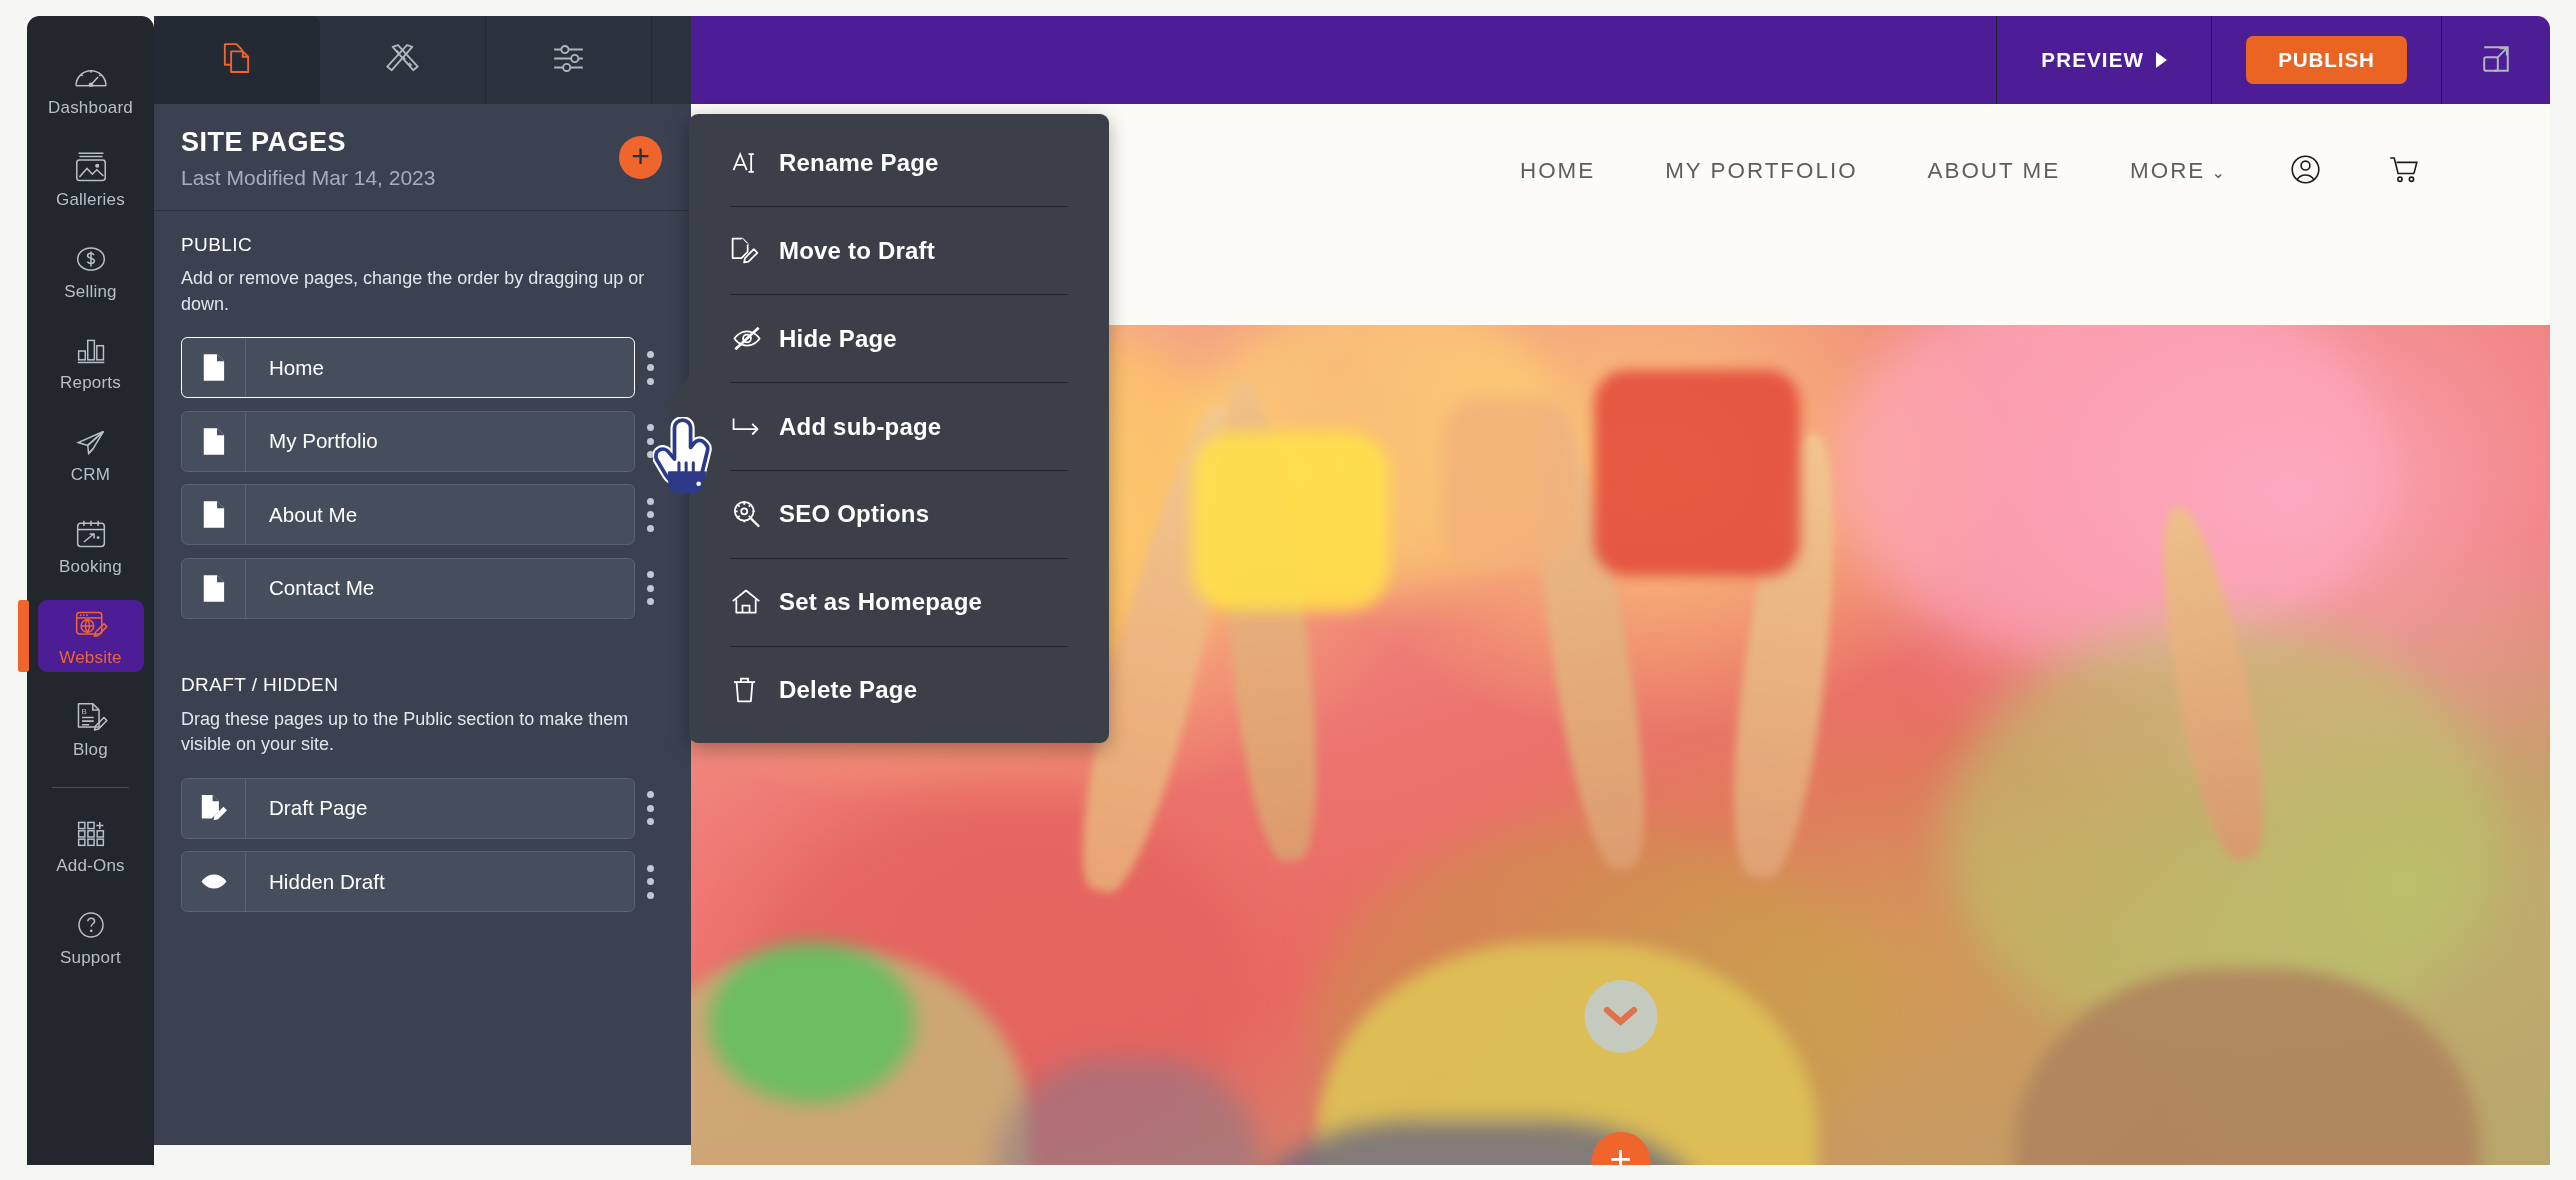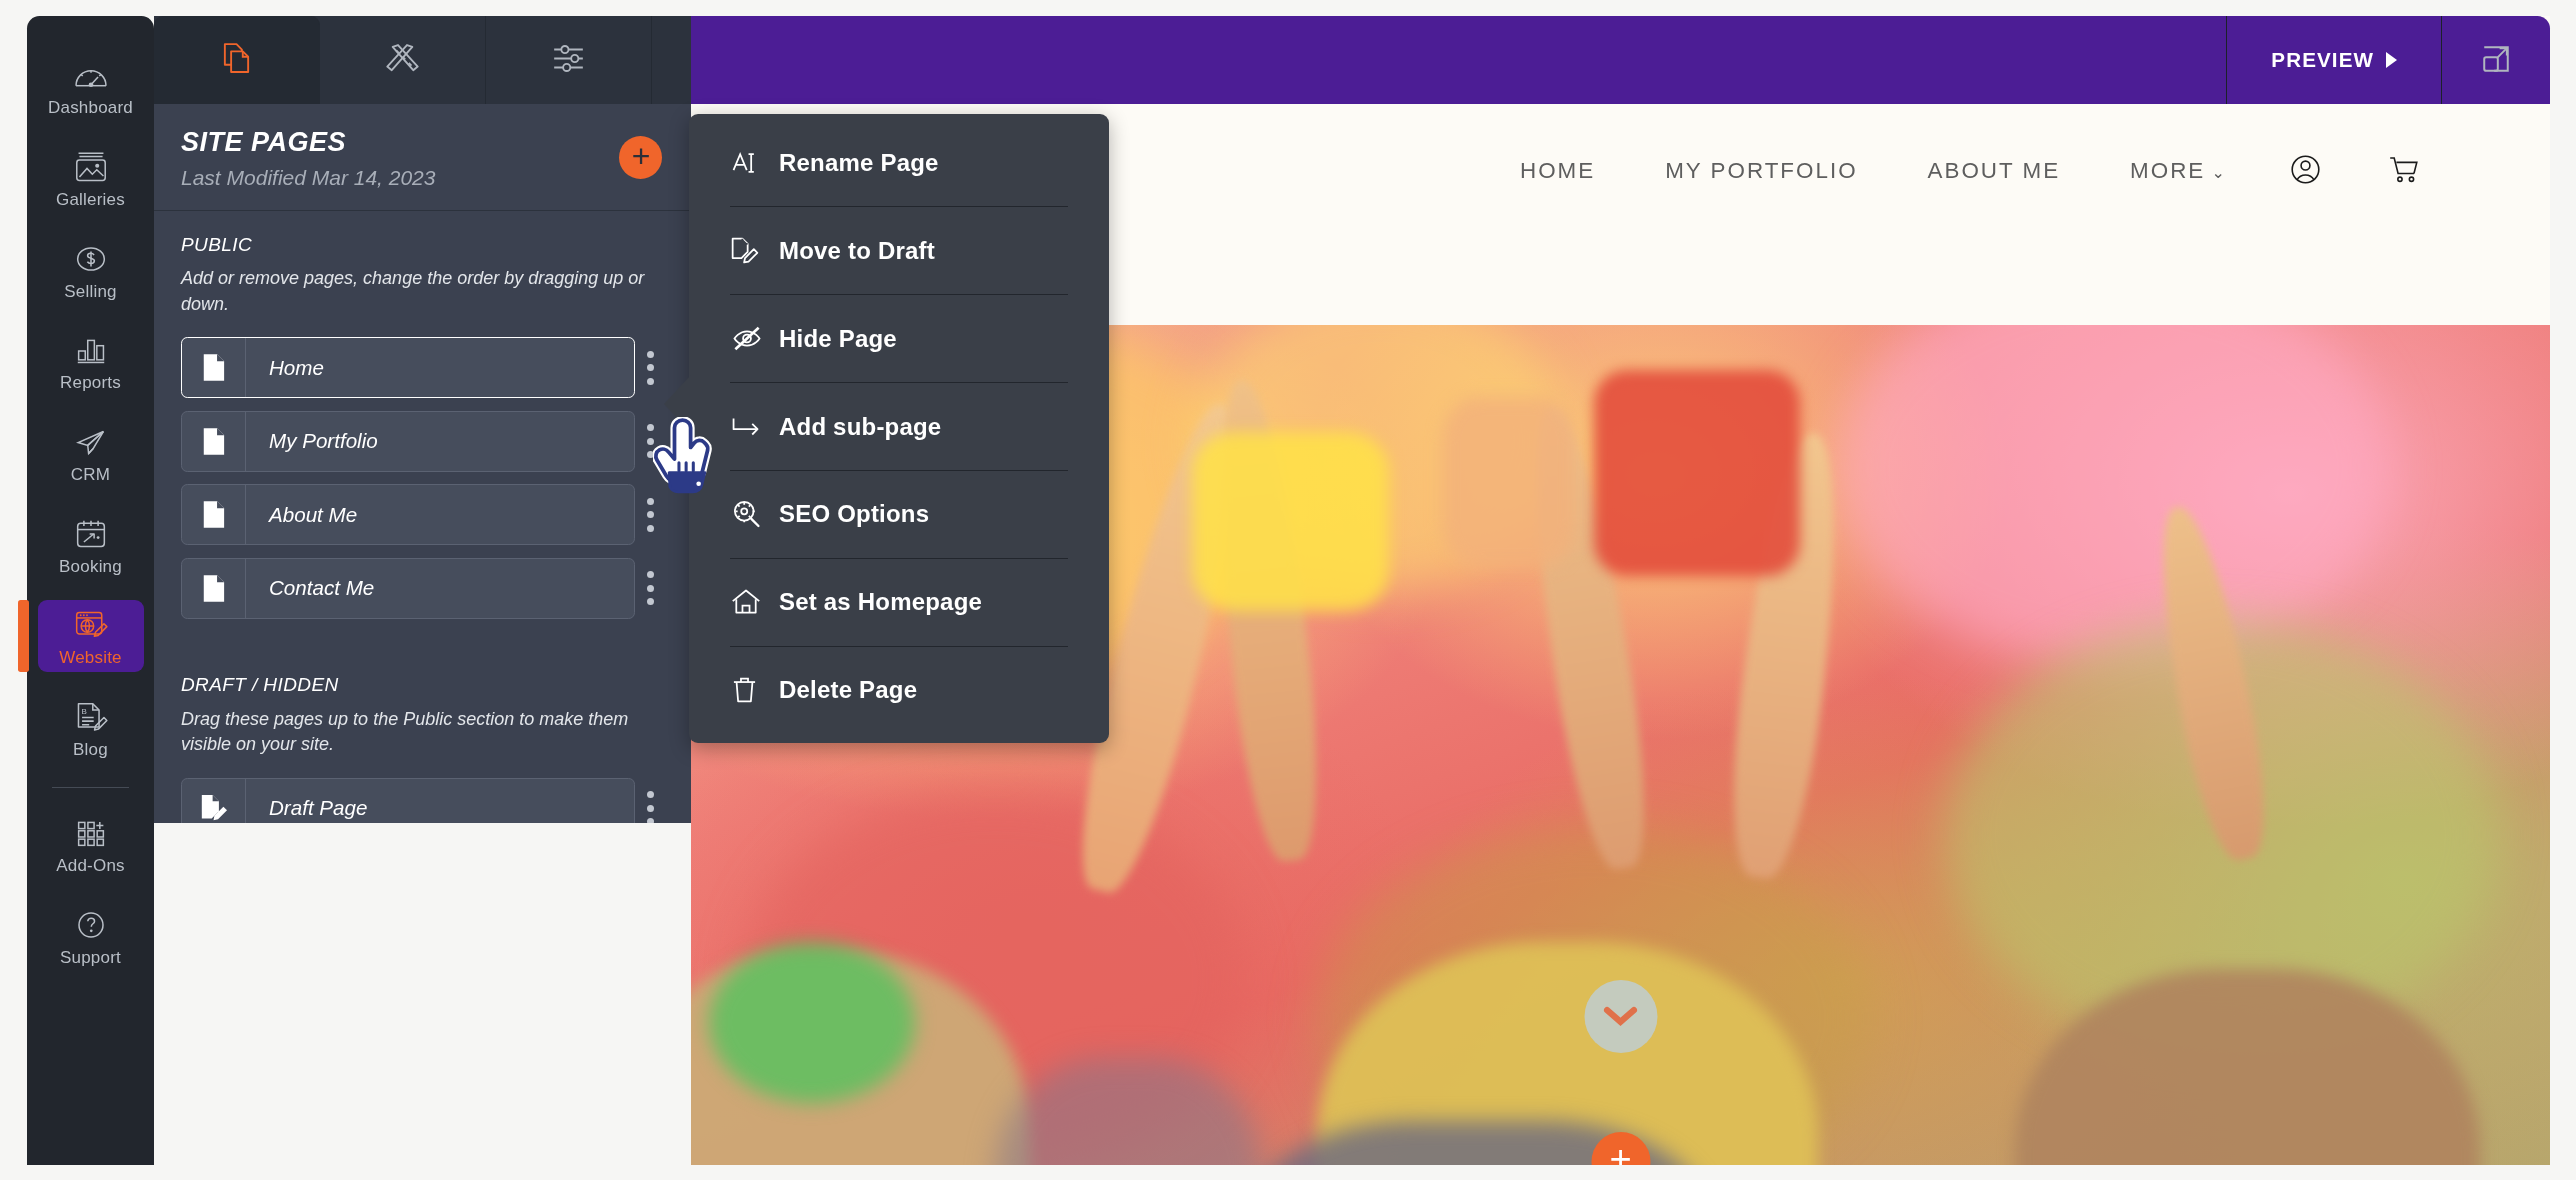--- a/index.html
+++ b/index.html
@@ -64,26 +64,25 @@
   .rail-sep {
     width: 77px; height: 0.9px;
     background: #454b55;
     margin: 3.6px 0 19.7px;
   }
 
   
   #editor-panel {
     position: absolute;
     left: 154px; top: 16px;
-    width: 537px; height: 807px;
+    width: 537px; height: 1129px;
     background: #3b4150;
     border-radius: 0;
     z-index: 30;
     overflow: hidden;
-    font-style: italic;
   }
   #tabbar {
     display: flex;
     height: 88px;
     background: #2c323d;
     align-items: stretch;
   }
   .tab {
     width: 166px;
     display: flex; align-items: center; justify-content: center;
@@ -528,20 +527,23 @@
       <div id="hero-add-btn">
         <span>+</span>
       </div>
     </div>
   </div>
 
   <div id="topbar">
     <div class="tb-cell" id="preview-btn">
       <span class="lbl">PREVIEW</span>
       <span class="tri"></span>
+    </div>
+    <div class="tb-cell" id="publish-cell">
+      <span id="publish-btn">PUBLISH</span>
     </div>
     <div class="tb-cell" id="expand-cell">
       <span>
         <svg width="38" height="38" viewBox="0 0 42 42">
             <path d="M8 8h26v26H8z" opacity="0"></path>
             <path d="M8 8h26v26H19"></path>
             <rect x="8" y="19" width="15" height="15" rx="2"></rect>
             <path d="M22 20L33 9"></path>
             <path d="M25 9h8v8"></path>
           </svg>

